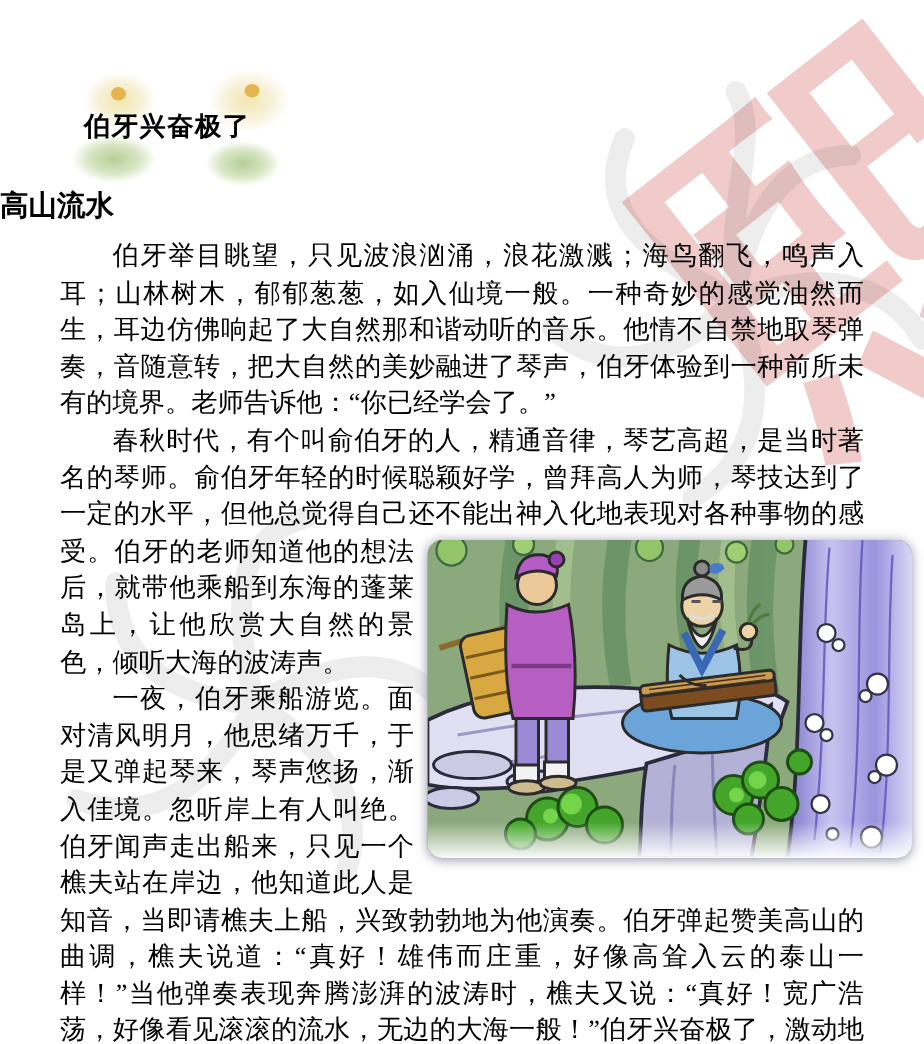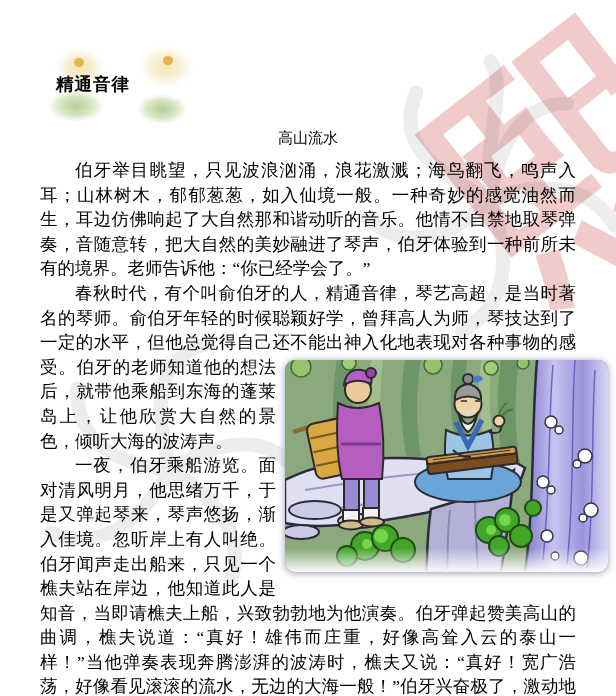--- a/index.html
+++ b/index.html
@@ -6,22 +6,22 @@
   .page{
     position:relative;width:616px;height:696px;background:#fff;overflow:hidden;
     font-family:"Liberation Serif","DejaVu Serif",serif;color:#000;
   }
   
   .doc-title{
     position:absolute;top:4px;left:0;right:0;text-align:center;
     font-size:27px;font-weight:bold;line-height:34px;z-index:2;
   }
   .section-title{
-    position:absolute;top:126px;left:0;right:0;text-align:center;
-    font-size:15px;font-weight:normal;line-height:24px;z-index:2;
+    position:absolute;top:126px;left:0;right:0;text-align:left;
+    font-size:19px;font-weight:bold;line-height:24px;z-index:2;
   }
   
   .badge{position:absolute;left:50px;top:48px;width:145px;height:74px;z-index:2;}
   .badge .fl{position:absolute;border-radius:50%;}
   .fl-y1{left:6px;top:0;width:48px;height:38px;
     background:radial-gradient(closest-side,#f3e6ae 0%,#f7efd2 55%,rgba(255,255,255,0) 100%);}
   .fl-y2{right:2px;top:-2px;width:54px;height:42px;
     background:radial-gradient(closest-side,#f3e6ae 0%,#f8f1d8 55%,rgba(255,255,255,0) 100%);}
   .fl-c1{left:24px;top:10px;width:10px;height:9px;background:#e6b44e;}
   .fl-c2{right:22px;top:8px;width:10px;height:9px;background:#e6b44e;}
@@ -86,21 +86,21 @@
   </svg>
 
 
   <div class="badge">
     <span class="fl fl-y1"></span>
     <span class="fl fl-y2"></span>
     <span class="fl fl-c1"></span>
     <span class="fl fl-c2"></span>
     <span class="fl fl-g1"></span>
     <span class="fl fl-g2"></span>
-    <span class="badge-label">精通音律</span>
+    <span class="badge-label">伯牙兴奋极了</span>
   </div>
 
   <div class="section-title">高山流水</div>
 
   <div class="body-text">
     <div class="spacer"></div>
     <div class="illus-slot">
       <div class="illus-frame">
         <svg width="323" height="212" viewBox="0 0 323 212">
           <defs>

